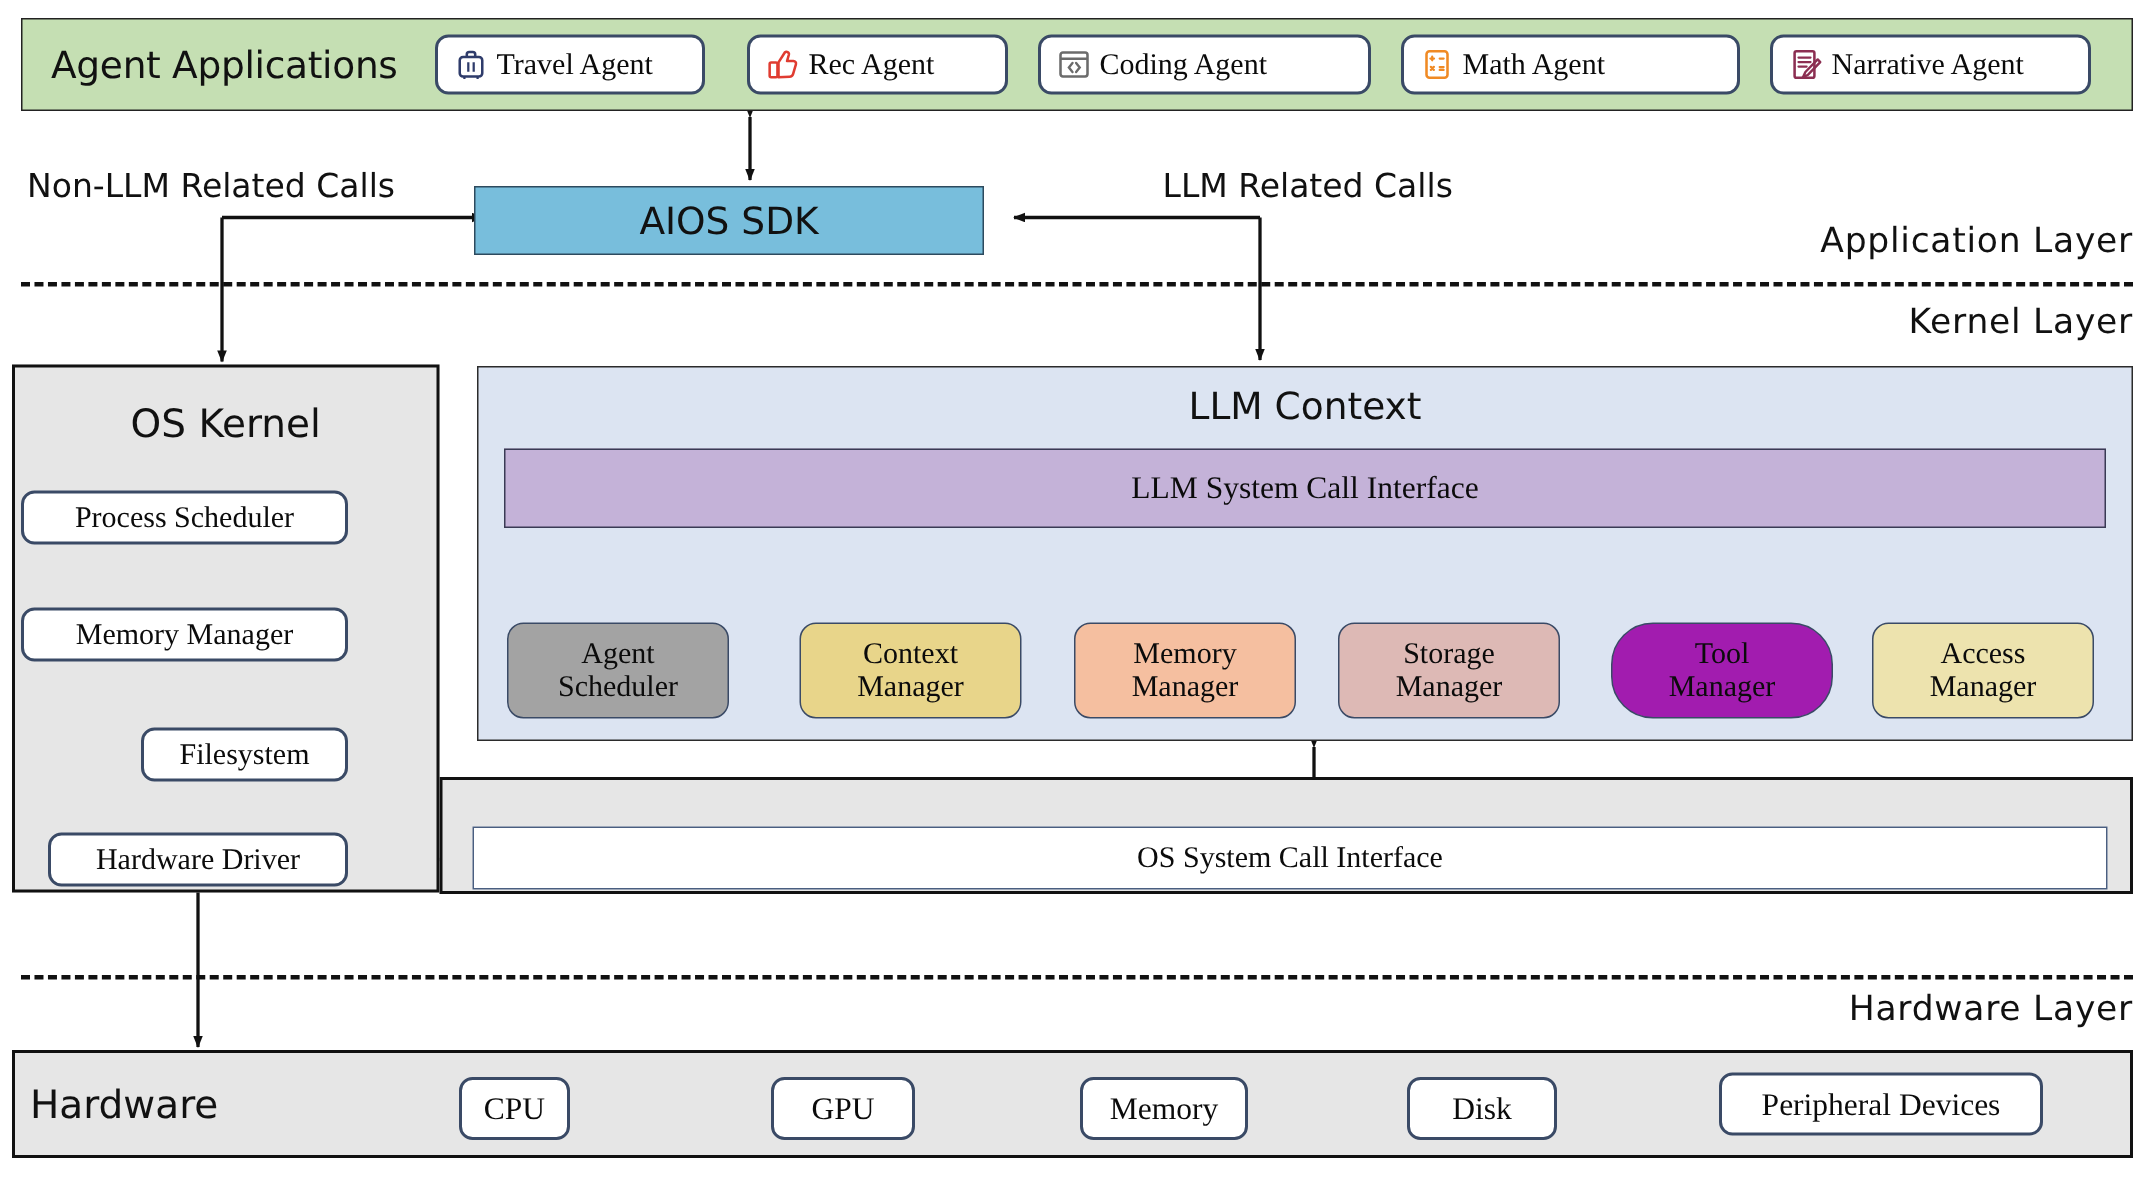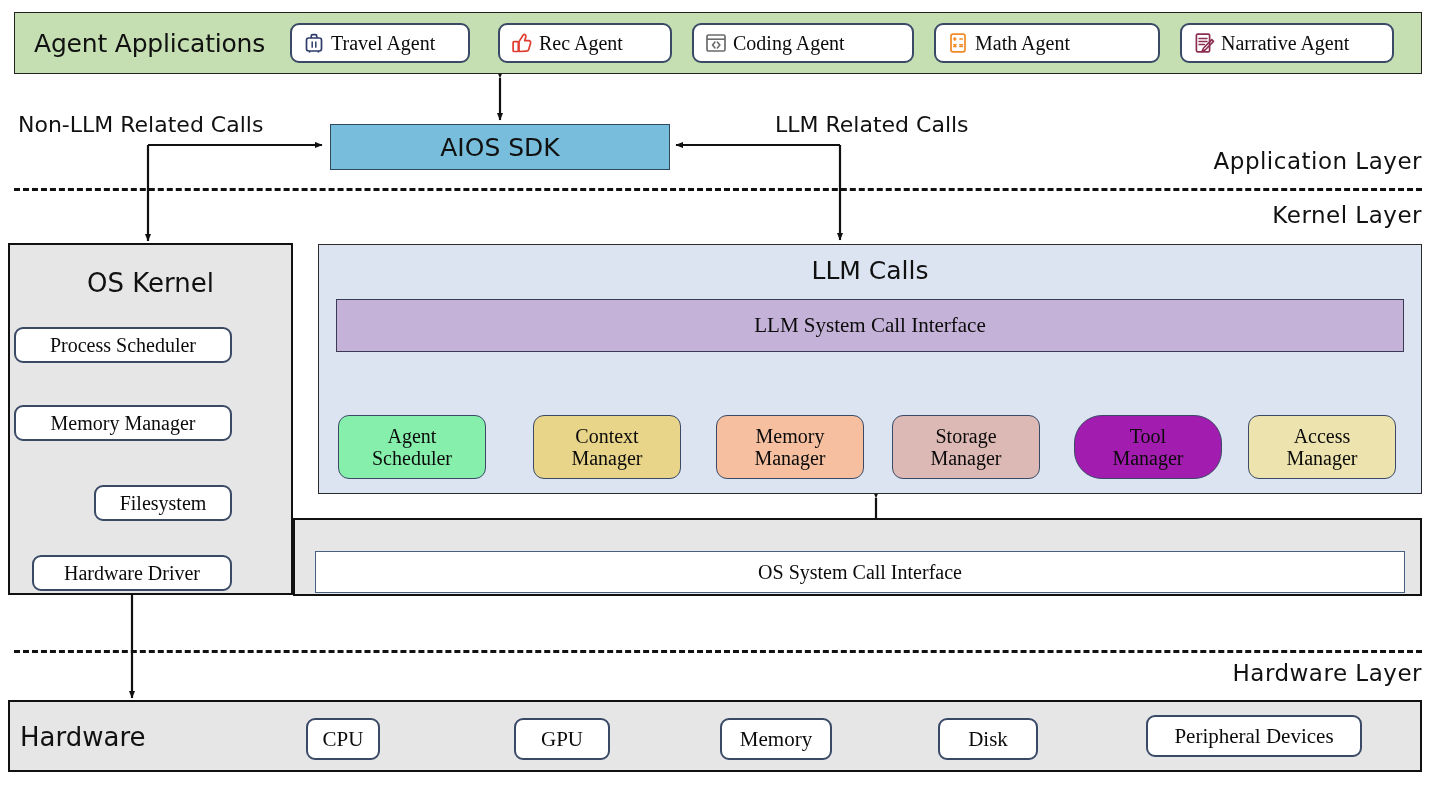--- a/index.html
+++ b/index.html
@@ -16,21 +16,21 @@
     font-size:25px;color:#111;letter-spacing:-.2px;line-height:36px;}
 
   .agent-chip{height:40px;border:2px solid #3A4A66;border-radius:9px;
     background:#ffffff;display:flex;align-items:center;
     justify-content:flex-start;padding:0 10px;gap:5px;}
   .agent-label{font-family:"Liberation Serif","DejaVu Serif",serif;
     font-size:20px;color:#0b0b0b;white-space:nowrap;}
   .chip-ico{width:24px;height:24px;flex:0 0 24px;display:block;}
 
   
-  #aios-sdk{left:330px;top:124px;width:340px;height:46px;
+  #aios-sdk{left:316px;top:124px;width:340px;height:46px;
     background:#78BEDC;border:1.5px solid #2d4a5e;
     display:flex;align-items:center;justify-content:center;}
   #aios-sdk-label{font-size:25px;color:#111;}
 
   .call-label{font-size:22px;color:#111;white-space:nowrap;}
   #lbl-nonllm{left:18px;top:112px;}
   #lbl-llm{left:775px;top:112px;}
 
   
   .layer-tag{font-size:23px;color:#111;white-space:nowrap;text-align:right;
@@ -217,26 +217,26 @@
     <span>Memory Manager</span>
   </div>
   <div class="abs os-item" style="left:94px;top:485px;width:138px;">
     <span>Filesystem</span>
   </div>
   <div class="abs os-item" style="left:32px;top:555px;width:200px;">
     <span>Hardware Driver</span>
   </div>
 
   <div class="abs" id="llm-kernel"></div>
-  <div class="abs" id="llm-kernel-title">LLM Calls</div>
+  <div class="abs" id="llm-kernel-title">LLM Context</div>
   <div class="abs" id="llm-syscall">
     <span>LLM System Call Interface</span>
   </div>
 
-  <div class="mgr" style="left:338px;background:#86efac;">
+  <div class="mgr" style="left:338px;background:#a3a3a3;">
     <span>Agent</span>
     <span>Scheduler</span>
   </div>
   <div class="mgr" style="left:533px;background:#E8D58A;">
     <span>Context</span>
     <span>Manager</span>
   </div>
   <div class="mgr" style="left:716px;background:#F5BFA0;">
     <span>Memory</span>
     <span>Manager</span>

